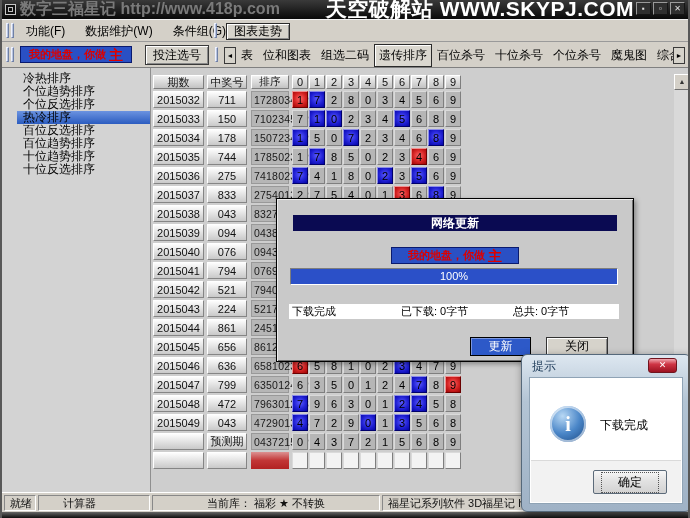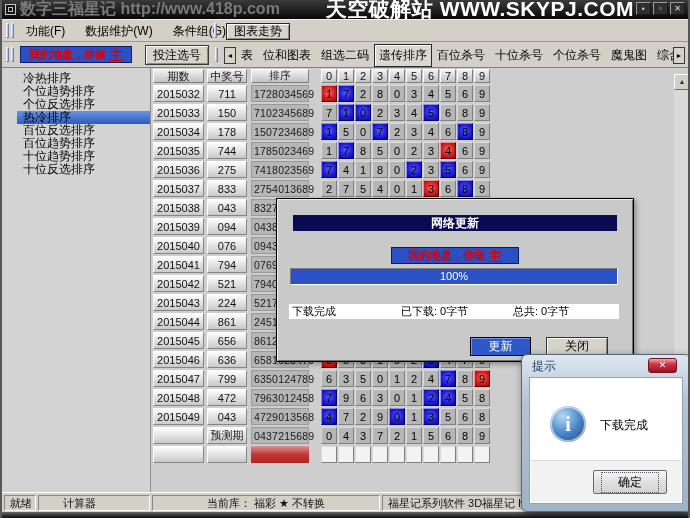--- a/index.html
+++ b/index.html
@@ -51,29 +51,29 @@
 
   
   #main{position:absolute;top:67px;left:0;right:0;height:425px;background:#cecece;border-top:1px solid #808080}
   #sidebar{position:absolute;left:0;top:0;bottom:0;width:149px;background:#d3d3d3;
            border-right:1px solid #8f8f8f;padding-top:4px}
   .side-item{font-size:12px;line-height:13px;height:13px;margin-left:15px;padding-left:6px;
              color:#000;white-space:nowrap}
   .side-item.selected{background:linear-gradient(#6b93e0,#2b5cc0);}
 
   
-  #grid{position:absolute;left:151px;top:0}
+  #grid{position:absolute;left:151px;top:6px}
   .g-row{display:flex;height:19px}
   .g-row.header{height:16px}
   .c{height:17px;margin:1px 1px 1px 0;display:flex;align-items:center;justify-content:center;
      font-size:11px;color:#111;white-space:nowrap}
   .g-row.header .c{height:14px}
   .w-period{width:51px;margin-right:3px}
   .w-number{width:40px;margin-right:4px}
-  .w-sort{width:58px;margin-right:12px;font-size:10.5px;letter-spacing:.2px}
+  .w-sort{width:38px;margin-right:3px;font-size:10.5px;letter-spacing:.2px}
   .w-digit{width:16px}
   .sk-raise{background:linear-gradient(#fdfdfd,#c9c9c9);border:1px solid;border-color:#fff #858585 #858585 #fff}
   .sk-hdr{background:linear-gradient(#f1f1f1,#c3c3c3);border:1px solid;border-color:#fff #7e7e7e #7e7e7e #fff}
   .sk-flat{background:#b6b6b6;border:1px solid #999;justify-content:flex-start;padding-left:2px;color:#1a1a1a}
   .sk-d{background:#b6b6b6;border:1px solid;border-color:#dadada #7f7f7f #7f7f7f #dadada;color:#000}
   .sk-b{background:radial-gradient(circle at 50% 45%,#5a5aff,#2121d4 55%,#0404a6);
         border-color:#8c8ce8 #00006a #00006a #8c8ce8}
   .sk-r{background:radial-gradient(circle at 50% 45%,#ff6464,#d32222 55%,#9e0404);
         border-color:#f09090 #6a0000 #6a0000 #f09090}
   .sk-w{background:#f3f3f3}

